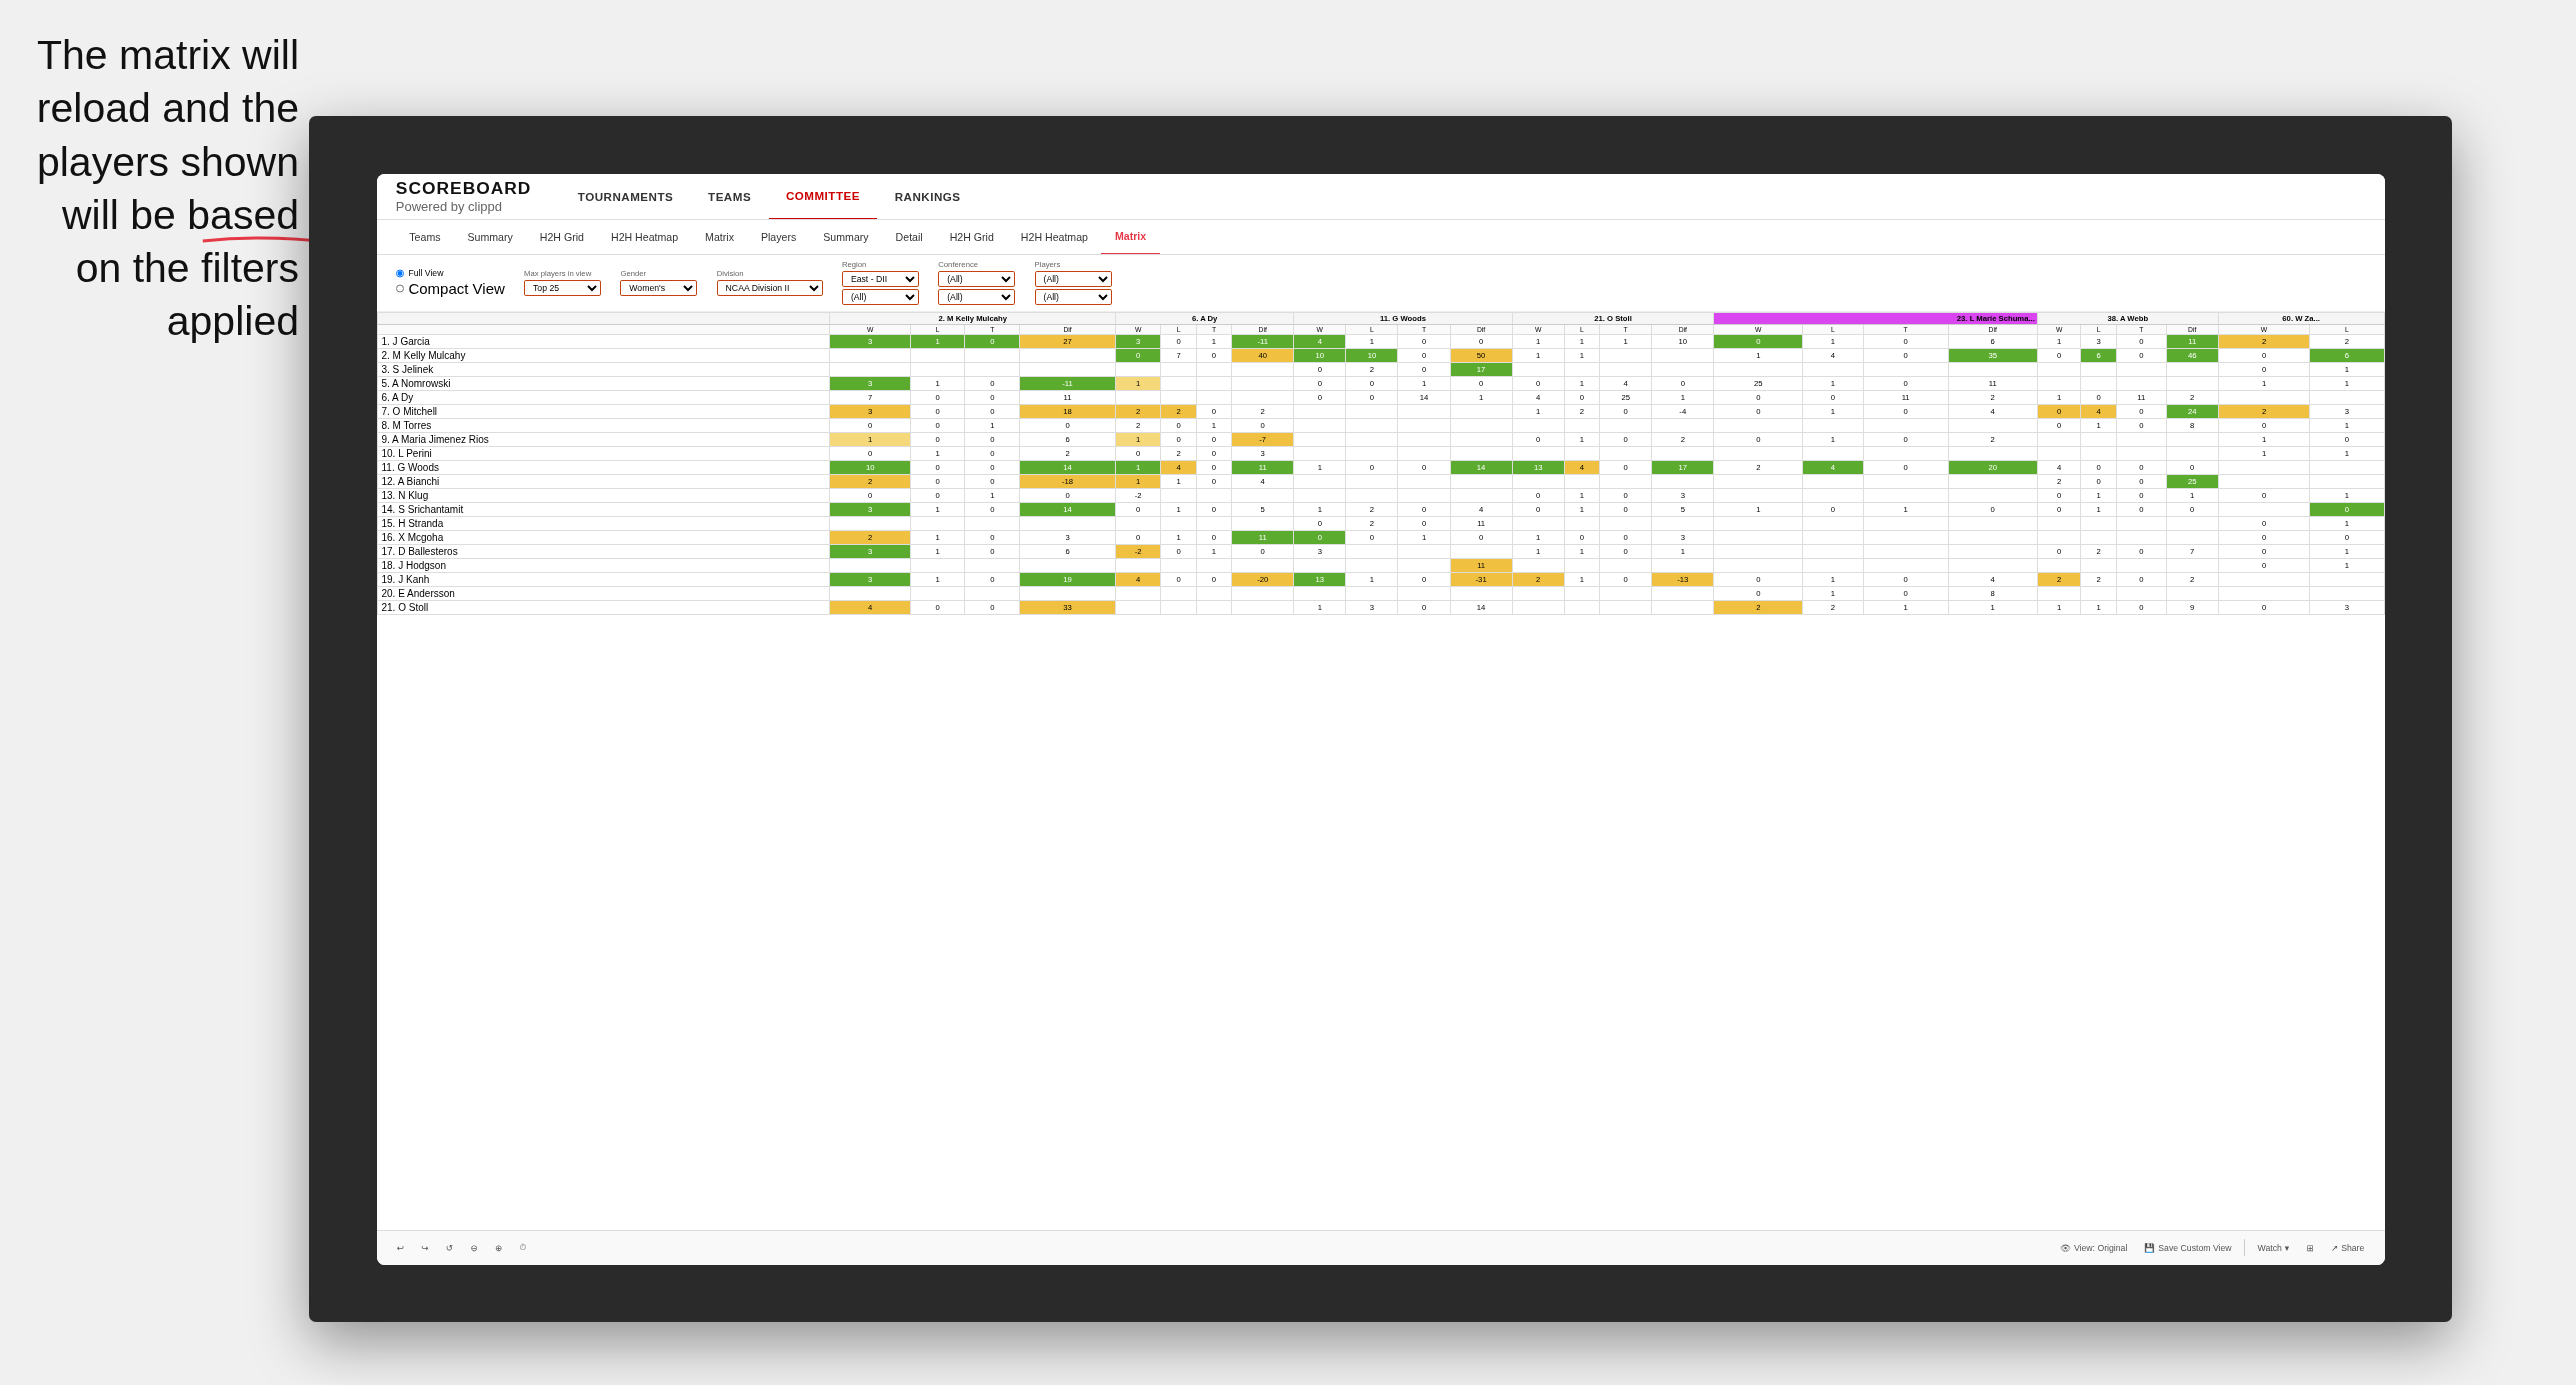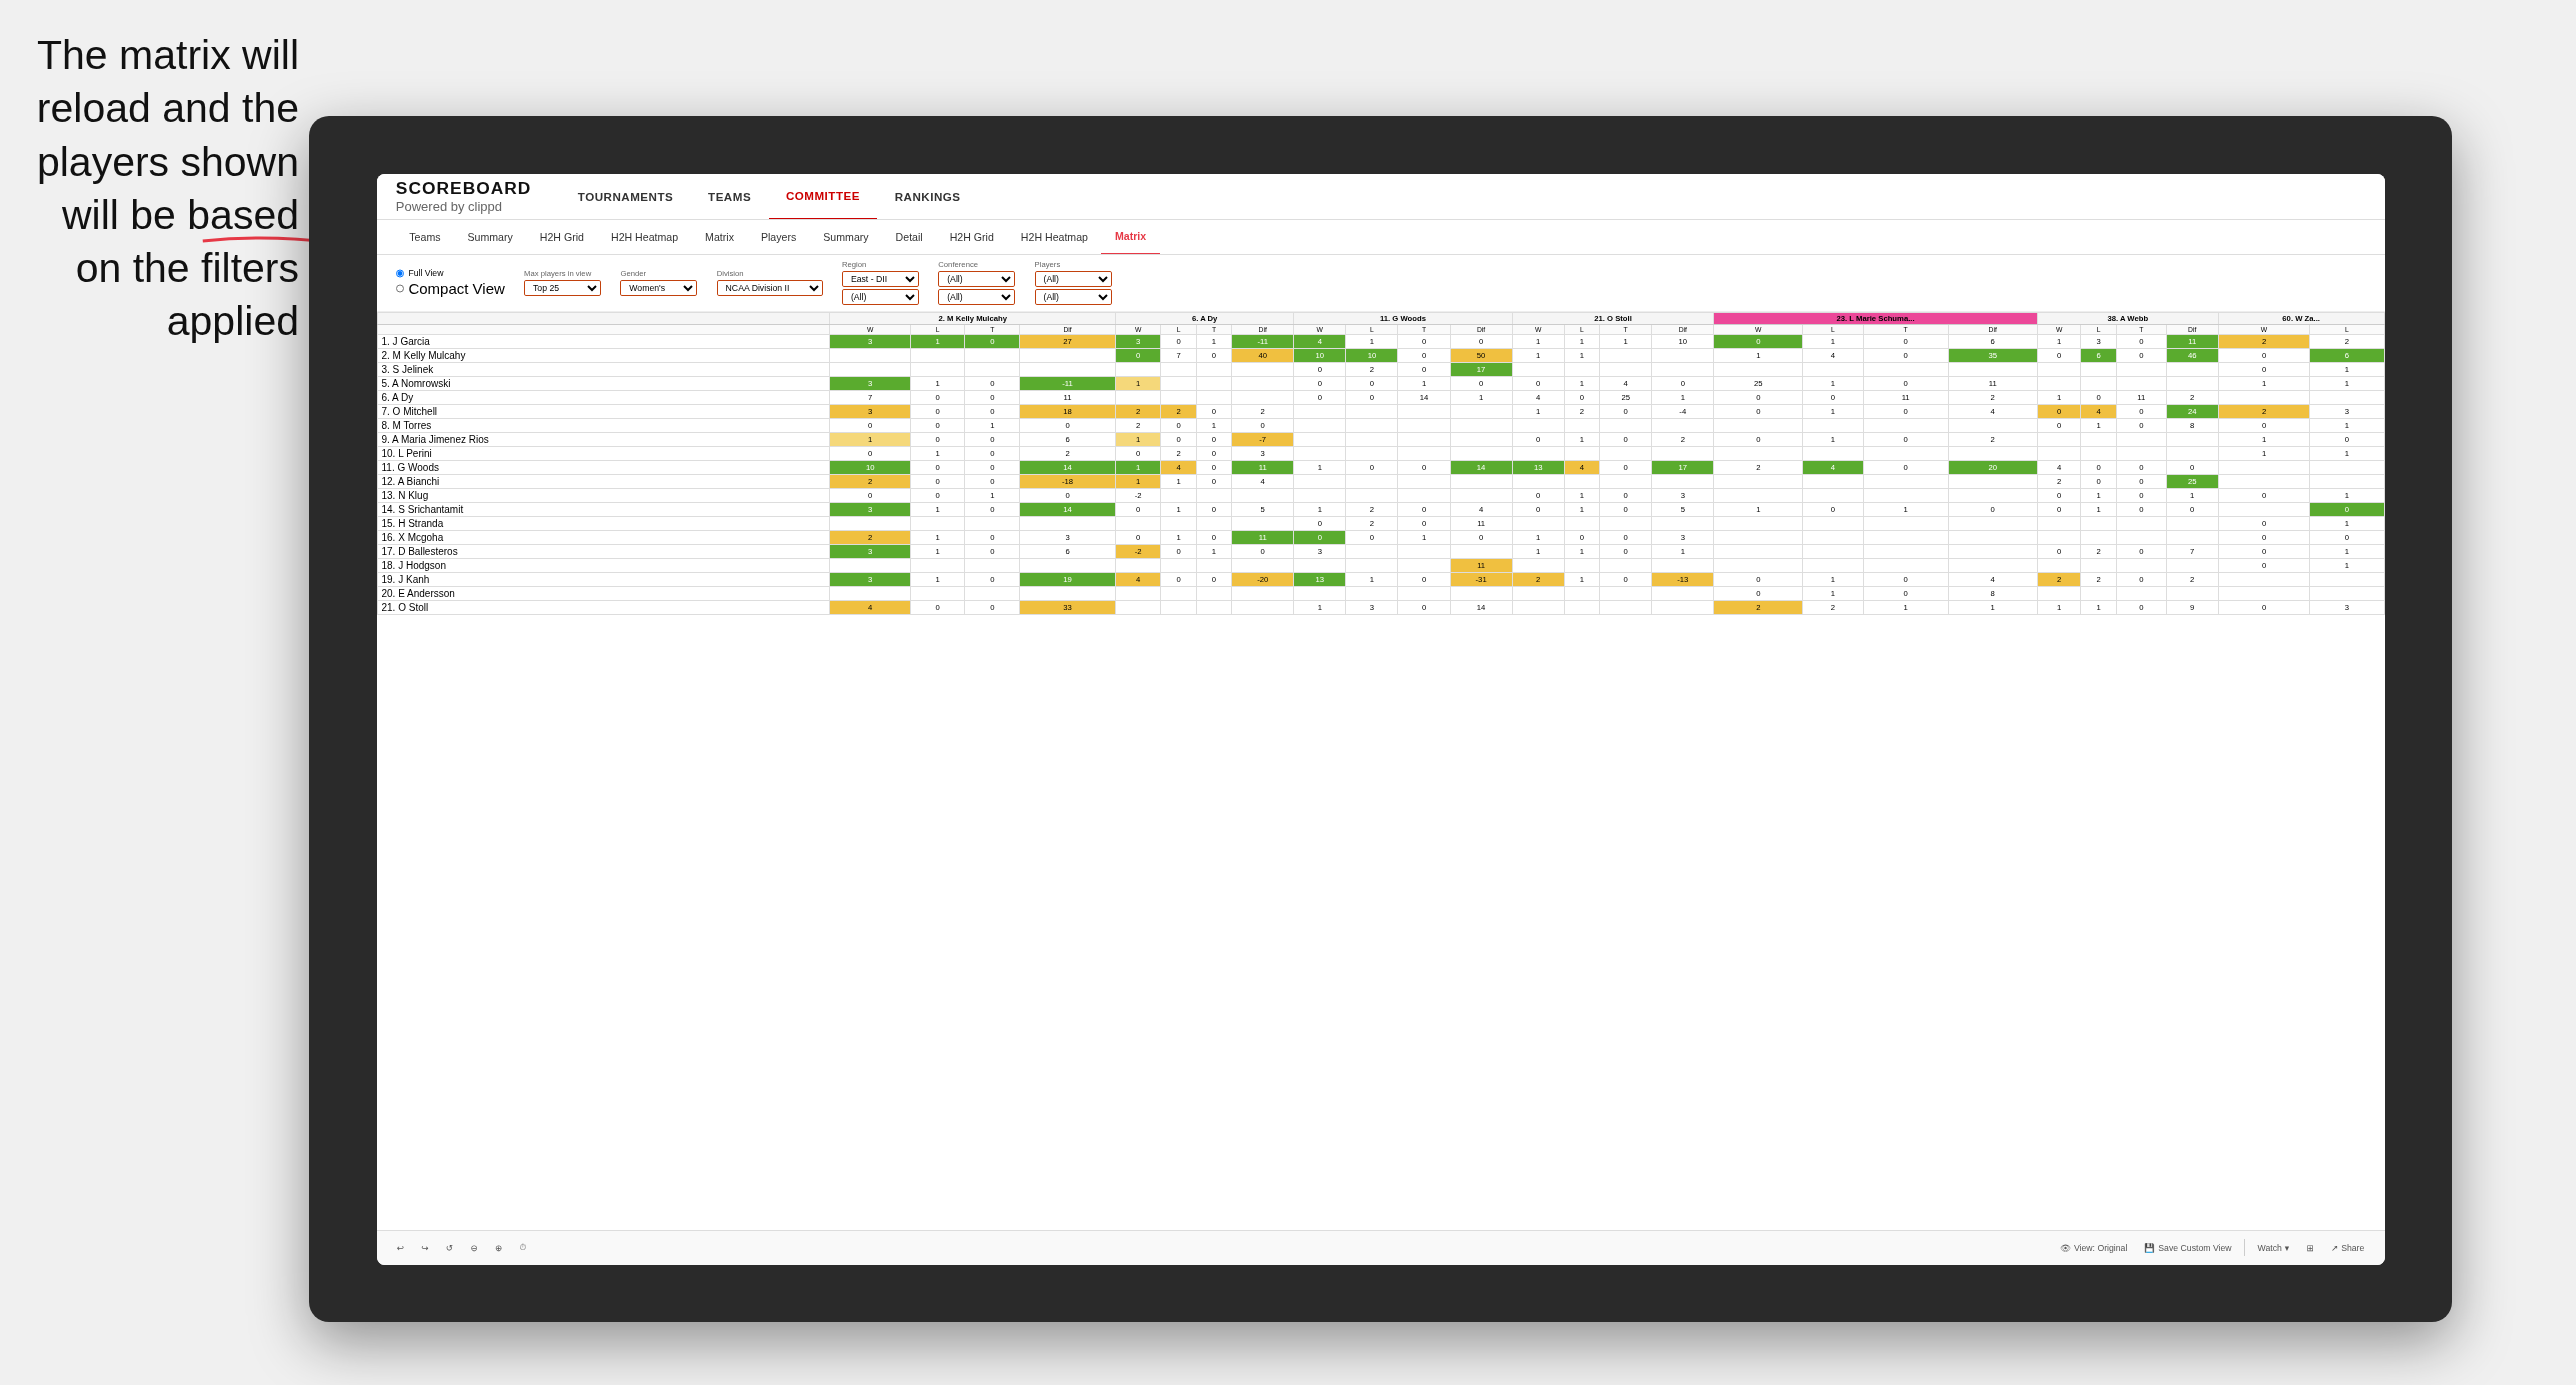--- a/index.html
+++ b/index.html
@@ -26,21 +26,21 @@
     }
 
     
     .tablet-outer {
       position: absolute;
       top: 116px;
       left: 309px;
       width: 2143px;
       height: 1206px;
       background: #2a2a2a;
-      border-radius: 20px;
+      border-radius: 7px;
       box-shadow: 0 19.3px 58px rgba(0,0,0,0.4);
       display: flex;
       align-items: center;
       justify-content: center;
     }
 
     .tablet-screen {
       width: 2008px;
       height: 1091px;
       background: #fff;
@@ -374,21 +374,21 @@
 
     <div class="matrix-area">
       <table class="matrix-table">
         <thead>
           <tr class="col-header-1">
             <th style="min-width:116px;"></th>
             <th colspan="4" style="background:#f5f5f5;font-size:7.7px;">2. M Kelly Mulcahy</th>
             <th colspan="4" style="background:#f5f5f5;font-size:7.7px;">6. A Dy</th>
             <th colspan="4" style="background:#f5f5f5;font-size:7.7px;">11. G Woods</th>
             <th colspan="4" style="background:#f5f5f5;font-size:7.7px;">21. O Stoll</th>
-            <th colspan="4" style="background:#ec4899;font-size:7.7px;">23. L Marie Schuma...</th>
+            <th colspan="4" style="background:#d946ef;font-size:7.7px;text-align:right;">23. L Marie Schuma...</th>
             <th colspan="4" style="background:#f5f5f5;font-size:7.7px;">38. A Webb</th>
             <th colspan="2" style="background:#f5f5f5;font-size:7.7px;">60. W Za...</th>
           </tr>
           <tr class="col-header-2">
             <th></th>
             <th>W</th>
               <th>L</th>
               <th>T</th>
               <th>Dif</th>
             <th>W</th>

